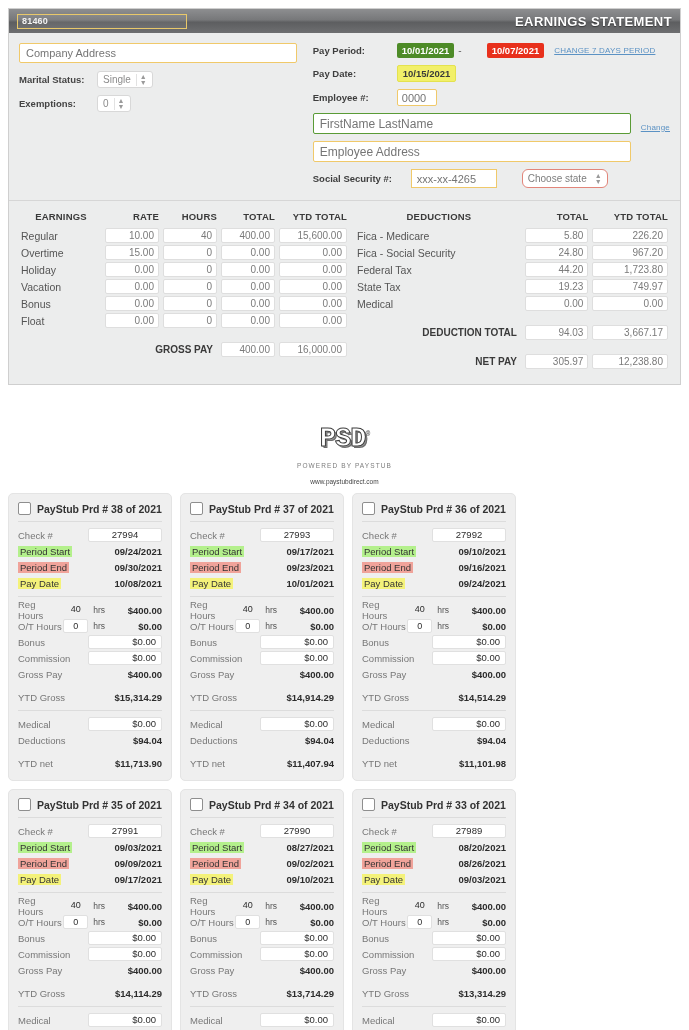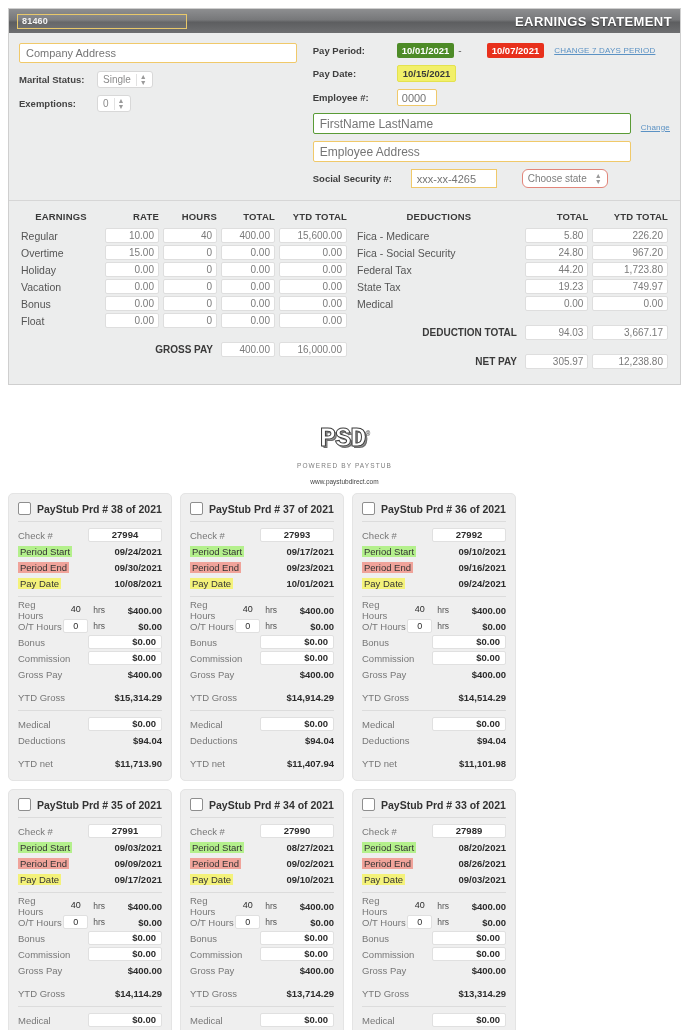--- a/index.html
+++ b/index.html
@@ -159,21 +159,21 @@
   .hr{ border-top:1px solid #dcdcdc; margin:0 0 5px 0; }
   .crow{ display:flex; align-items:center; justify-content:space-between; height:16px; }
   .ck{ font-size:9.5px; color:#777; }
   .ck.hl-green{ background:#b4f08c; color:#333; padding:0 2px; }
   .ck.hl-red{ background:#f0a39a; color:#333; padding:0 2px; }
   .ck.hl-yellow{ background:#f4f27a; color:#333; padding:0 2px; }
   .cv{ font-size:9.5px; color:#2c2c2c; font-weight:bold; }
   .cbox{
     border:1px solid #e0e0e0; background:#fff; border-radius:2px;
     min-width:74px; text-align:center; font-size:9.5px; color:#2c2c2c;
-    font-weight:bold; height:14px; line-height:12px;
+    font-weight:normal; height:14px; line-height:12px;
   }
   .cbox.r{ text-align:right; padding-right:5px; }
   .hrsgrp{ display:flex; align-items:center; gap:5px; }
   .hrsbox{
     border:1px solid #e0e0e0; background:#fff; border-radius:2px;
     width:25px; text-align:center; font-size:9px; color:#2c2c2c;
     height:14px; line-height:12px;
   }
   .hrslbl{ font-size:8.5px; color:#555; }
   .money{ font-size:9.5px; font-weight:bold; color:#2c2c2c; min-width:52px; text-align:right;}

